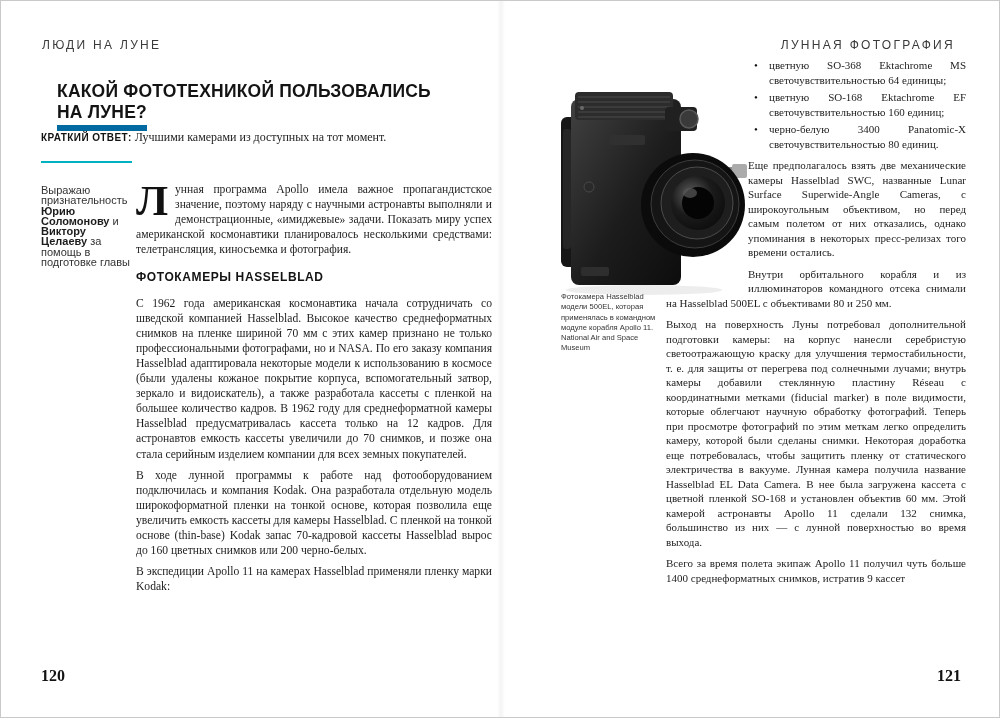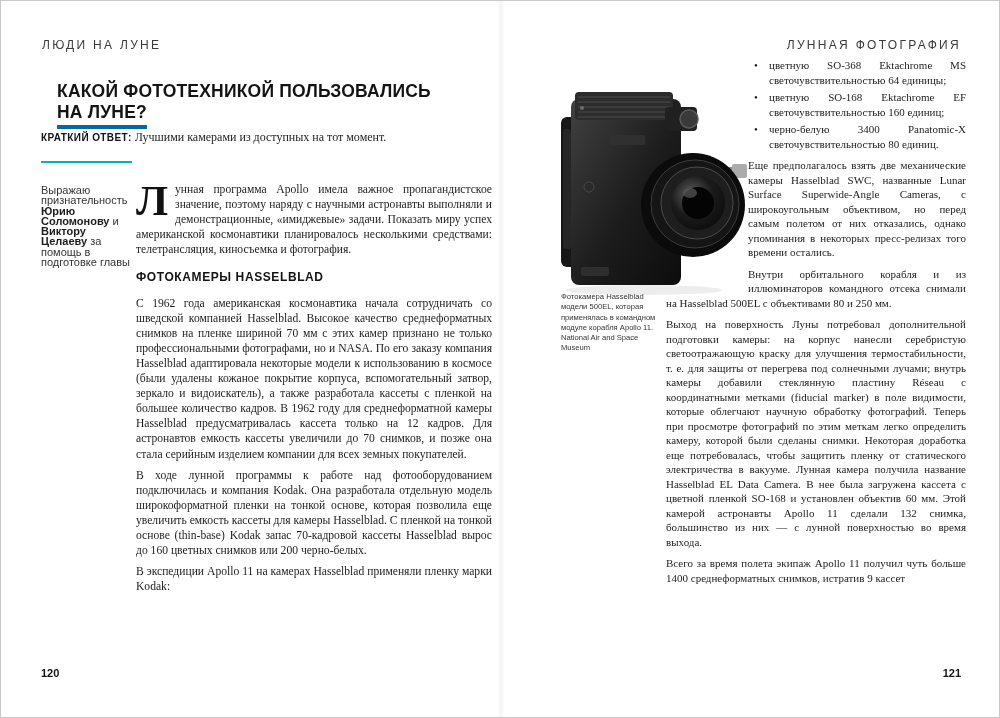--- a/index.html
+++ b/index.html
@@ -19,32 +19,32 @@
   .gutter {
     position: absolute; left: 496px; top: 0; width: 8px; height: 100%;
     background: linear-gradient(90deg, rgba(0,0,0,0), rgba(0,0,0,0.045), rgba(0,0,0,0));
   }
   .running-head {
     position: absolute; top: 37px;
     font-family: "Liberation Sans", sans-serif;
     font-size: 12px; letter-spacing: 2.3px; color: #3a3a3a;
   }
   .rh-left { left: 41px; }
-  .rh-right { right: 38px; }
+  .rh-right { right: 44px; }
 
   
   .title {
     position: absolute; left: 40px; top: 64px; margin: 16px; width: 420px;
     font-family: "Liberation Sans", sans-serif;
     font-weight: 700; font-size: 17.5px; line-height: 21px;
     color: #131313; letter-spacing: 0.2px;
   }
   .underline-accent {
     display: inline-block;
-    border-bottom: 4px solid #0369a1;
+    border-bottom: 6px solid #0369a1;
     padding-bottom: 2px;
   }
   .short-answer { position: absolute; left: 40px; top: 129px; margin: 0; font-size: 12px; color: #222; }
   .sa-label {
     font-family: "Liberation Sans", sans-serif;
     font-weight: 700; font-size: 10px; letter-spacing: 0.4px; color: #131313;
     border-bottom: 2.5px solid #00b1c1; padding-bottom: 18px;
   }
   .margin-note {
     position: absolute; left: 40px; top: 184px; width: 92px;
@@ -79,22 +79,22 @@
     font-size: 11px; line-height: 14.5px; text-align: justify; color: #1d1d1d;
   }
   .photo-spacer { float: left; width: 82px; height: 236px; }
   .film-list { margin: 0 0 7px 88px; }
   .film-item { padding-left: 15px; text-indent: -15px; margin-bottom: 3px; text-align: justify; }
   .bullet { display: inline-block; width: 15px; text-indent: 0; color: #111; }
   .text-col .para { margin: 0 0 7px 0; }
 
   .page-num {
     position: absolute; top: 666px;
-    font-family: Liberation Sans, sans-serif;
-    font-weight: 700; font-size: 11px; color: #131313;
+    font-family: Liberation Serif, serif;
+    font-weight: 700; font-size: 16px; color: #131313;
   }
   .pn-left { left: 40px; }
   .pn-right { right: 38px; }
 </style>
 </head>
 <body>
 
 <div class="spread">
   <div class="gutter"></div>
 

